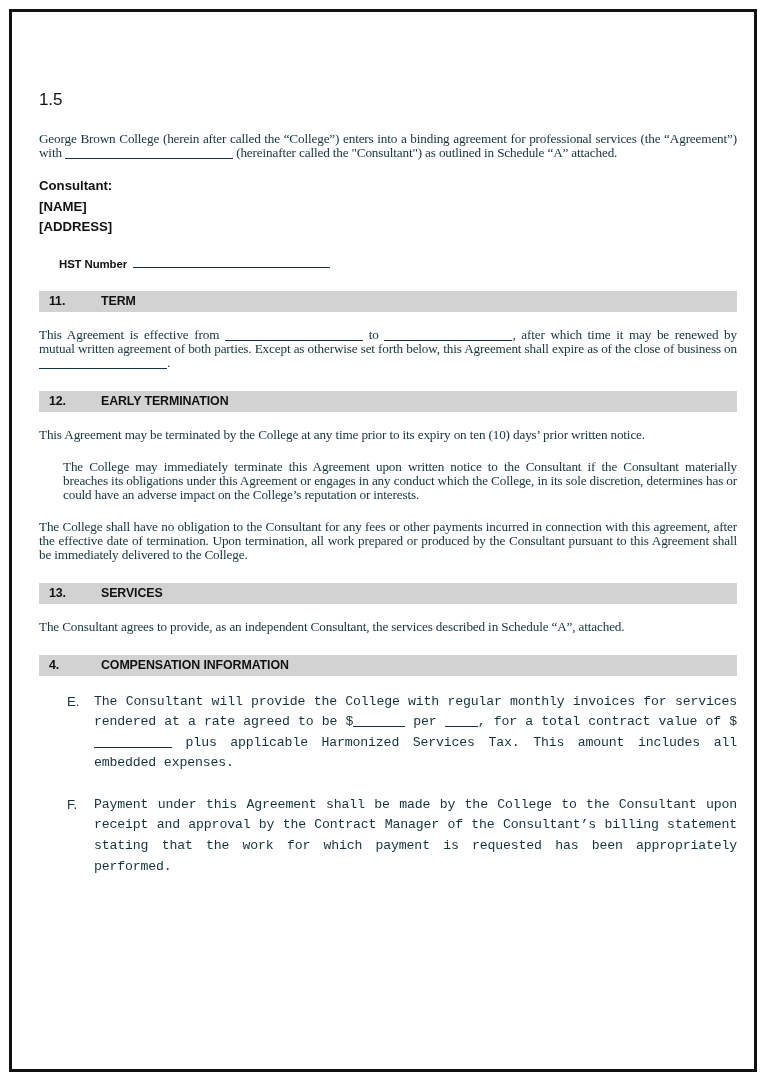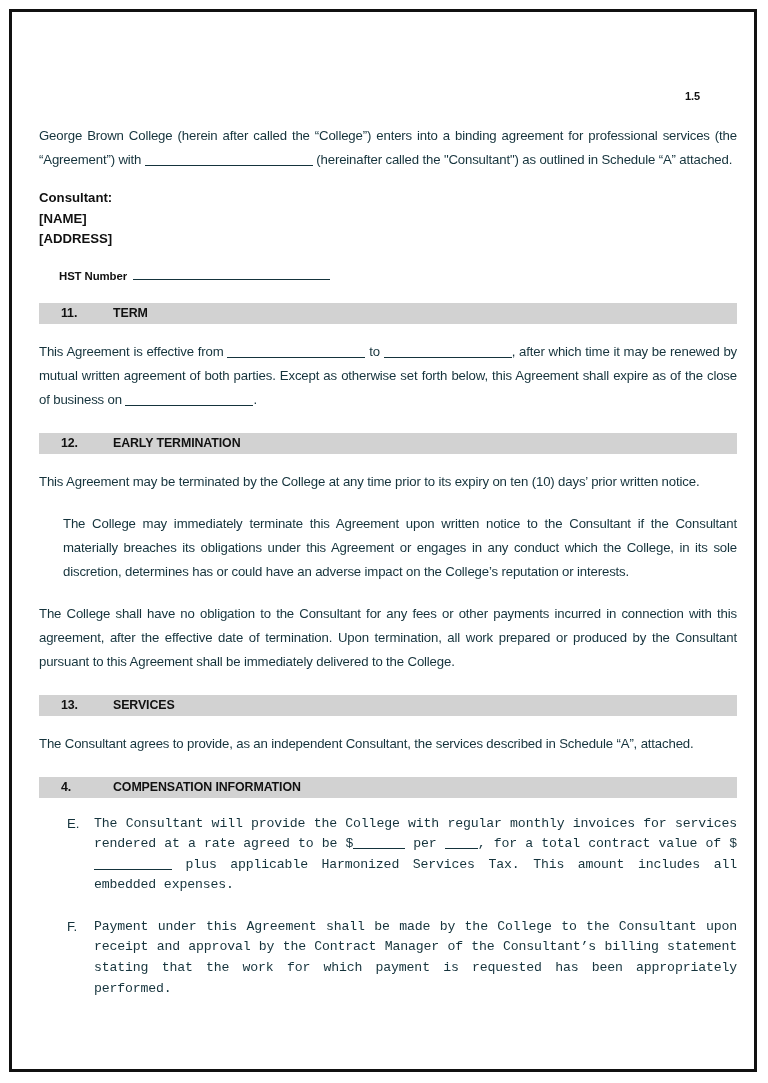--- a/index.html
+++ b/index.html
@@ -26,36 +26,36 @@
   .page-body {
     position: absolute;
     left: 27px;
     top: 78px;
     width: 698px;
   }
   
   .doc-title {
     display: flex;
     align-items: baseline;
-    font-weight: bold;
-    font-size: 11px;
+    font-weight: normal;
+    font-size: 17px;
     color: #111111;
     letter-spacing: -0.1px;
     margin-bottom: 22px;
-    justify-content: flex-end;
   }
   .doc-title .num { width: 52px; flex: none; }
   
   p.body-par {
     margin: 0 0 6px 0;
     font-size: 13.2px;
-    line-height: 24px;
+    line-height: 14px;
     color: #15333c;
     text-align: justify;
     letter-spacing: -0.15px;
+    font-family: Liberation Serif, serif;
   }
   p.body-par.left { text-align: left; }
   .blank {
     display: inline-block;
     border-bottom: 1.6px solid #15333c;
     vertical-align: -2px;
   }
   .b-lg  { width: 168px; }
   .b-md  { width: 138px; }
   .b-sm  { width: 128px; }
@@ -88,21 +88,21 @@
     background: #d2d2d2;
     height: 21px;
     display: flex;
     align-items: center;
     font-weight: bold;
     font-size: 12.4px;
     color: #111111;
     letter-spacing: -0.1px;
     margin-top: 21px;
     margin-bottom: 16px;
-    padding-left: 22px;
+    padding-left: 10px;
     box-sizing: border-box;
   }
   .section-bar .sec-num { width: 52px; flex: none; }
   
   .lettered-item {
     display: flex;
     margin-top: 13px;
     font-size: 13.2px;
     line-height: 20.6px;
     color: #15333c;

